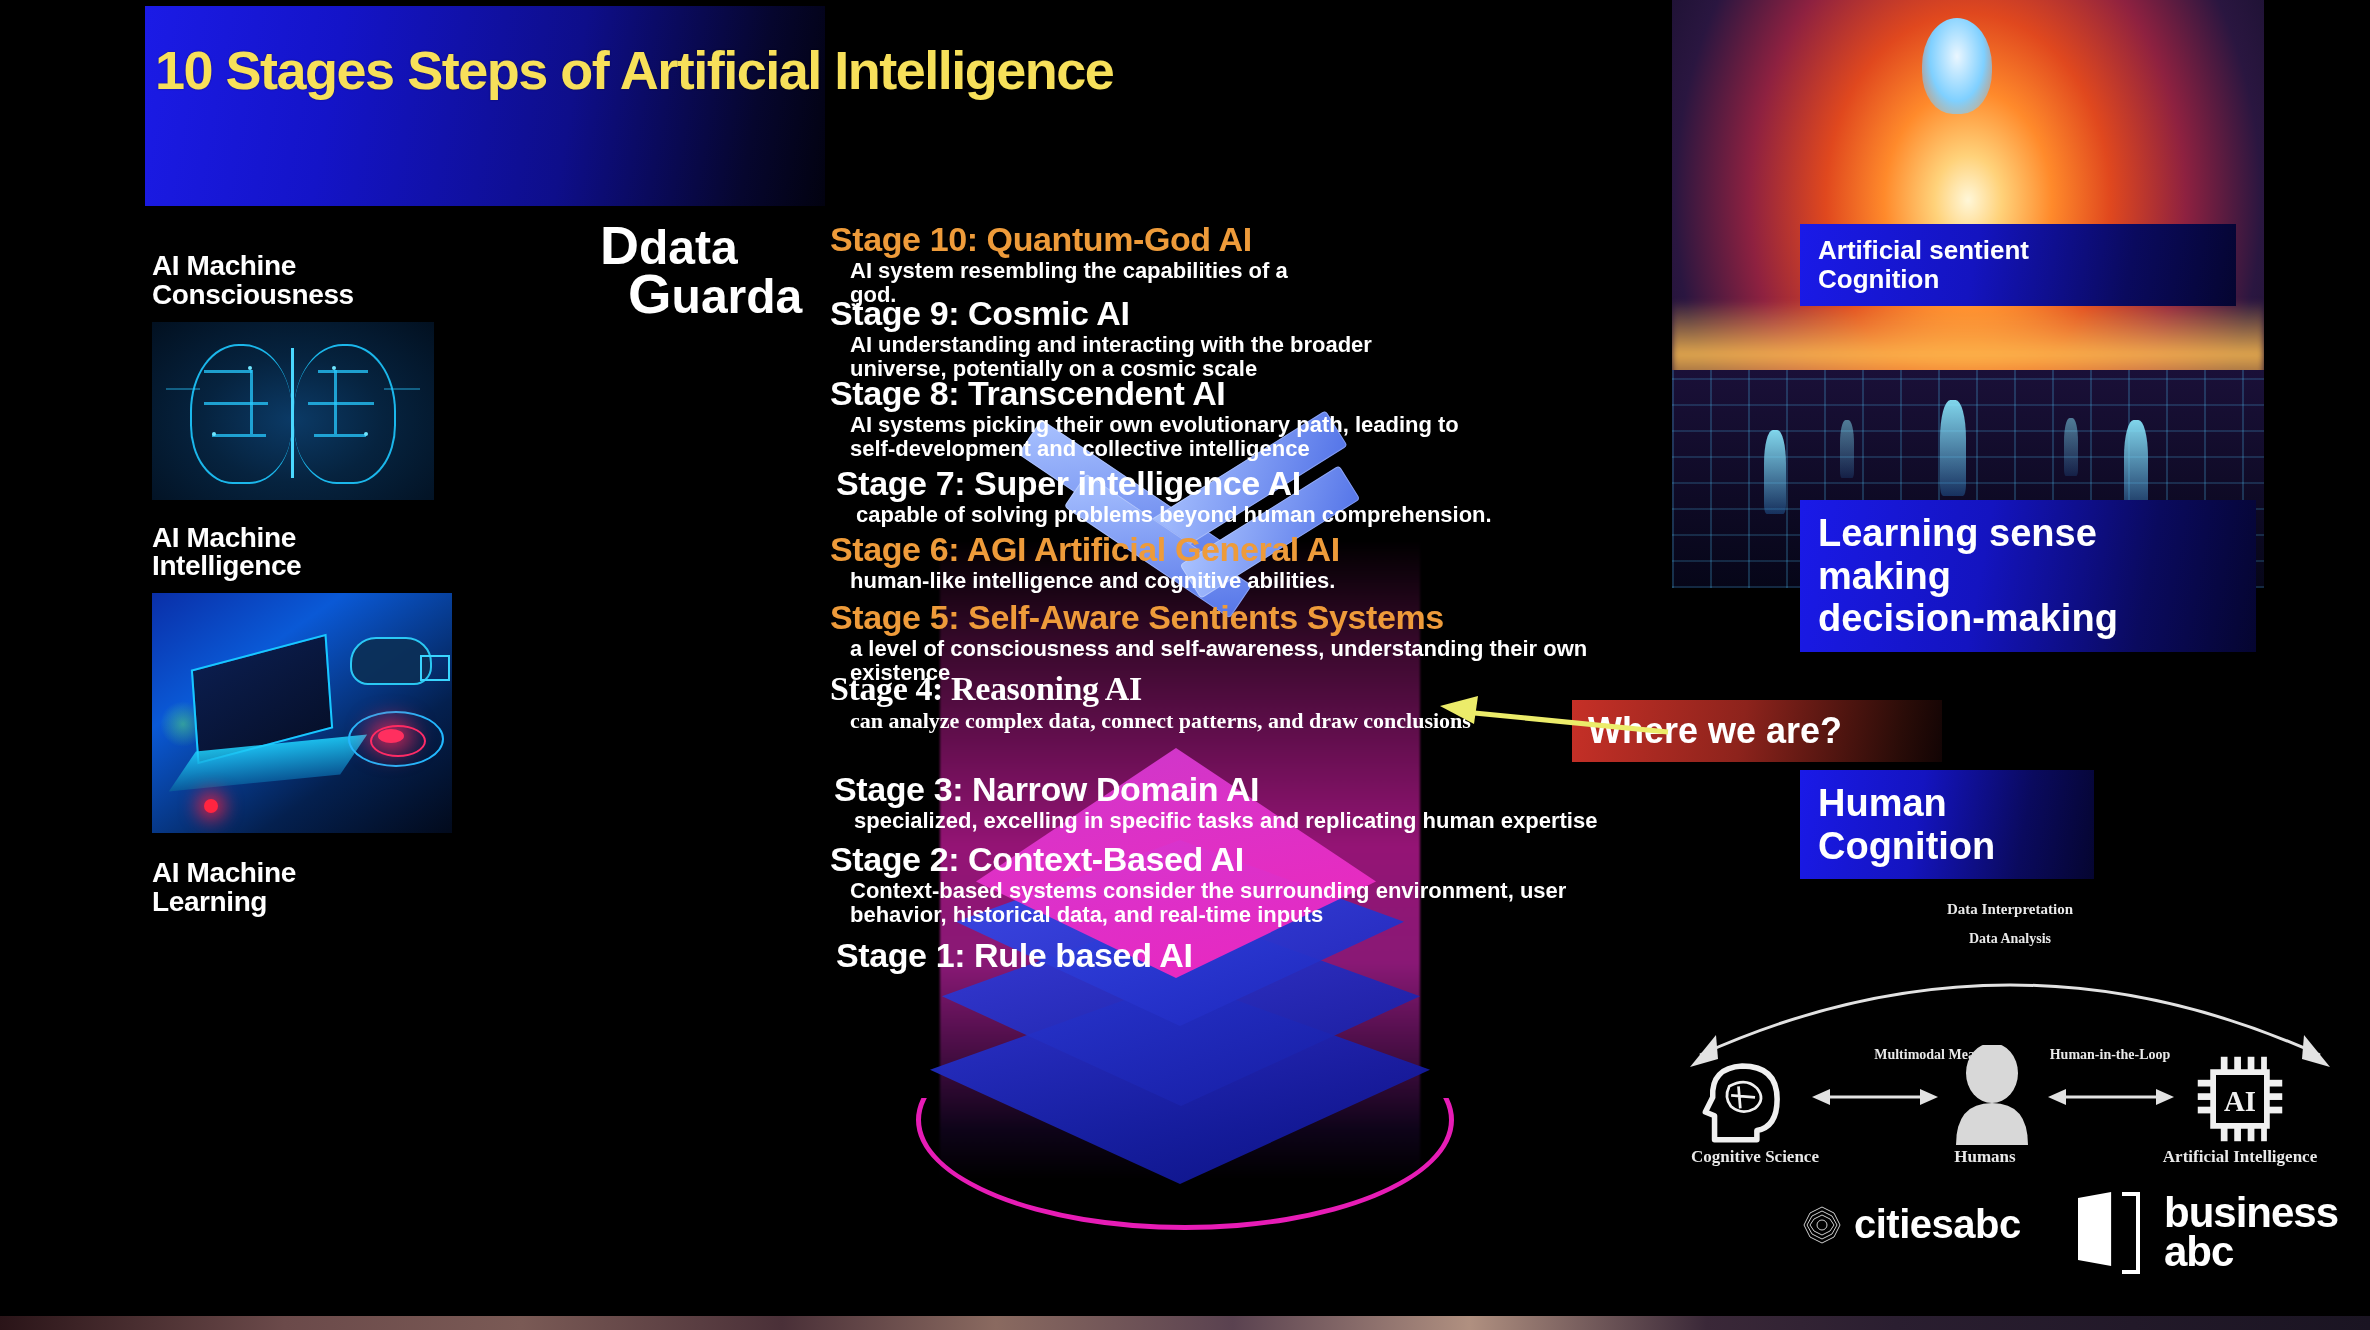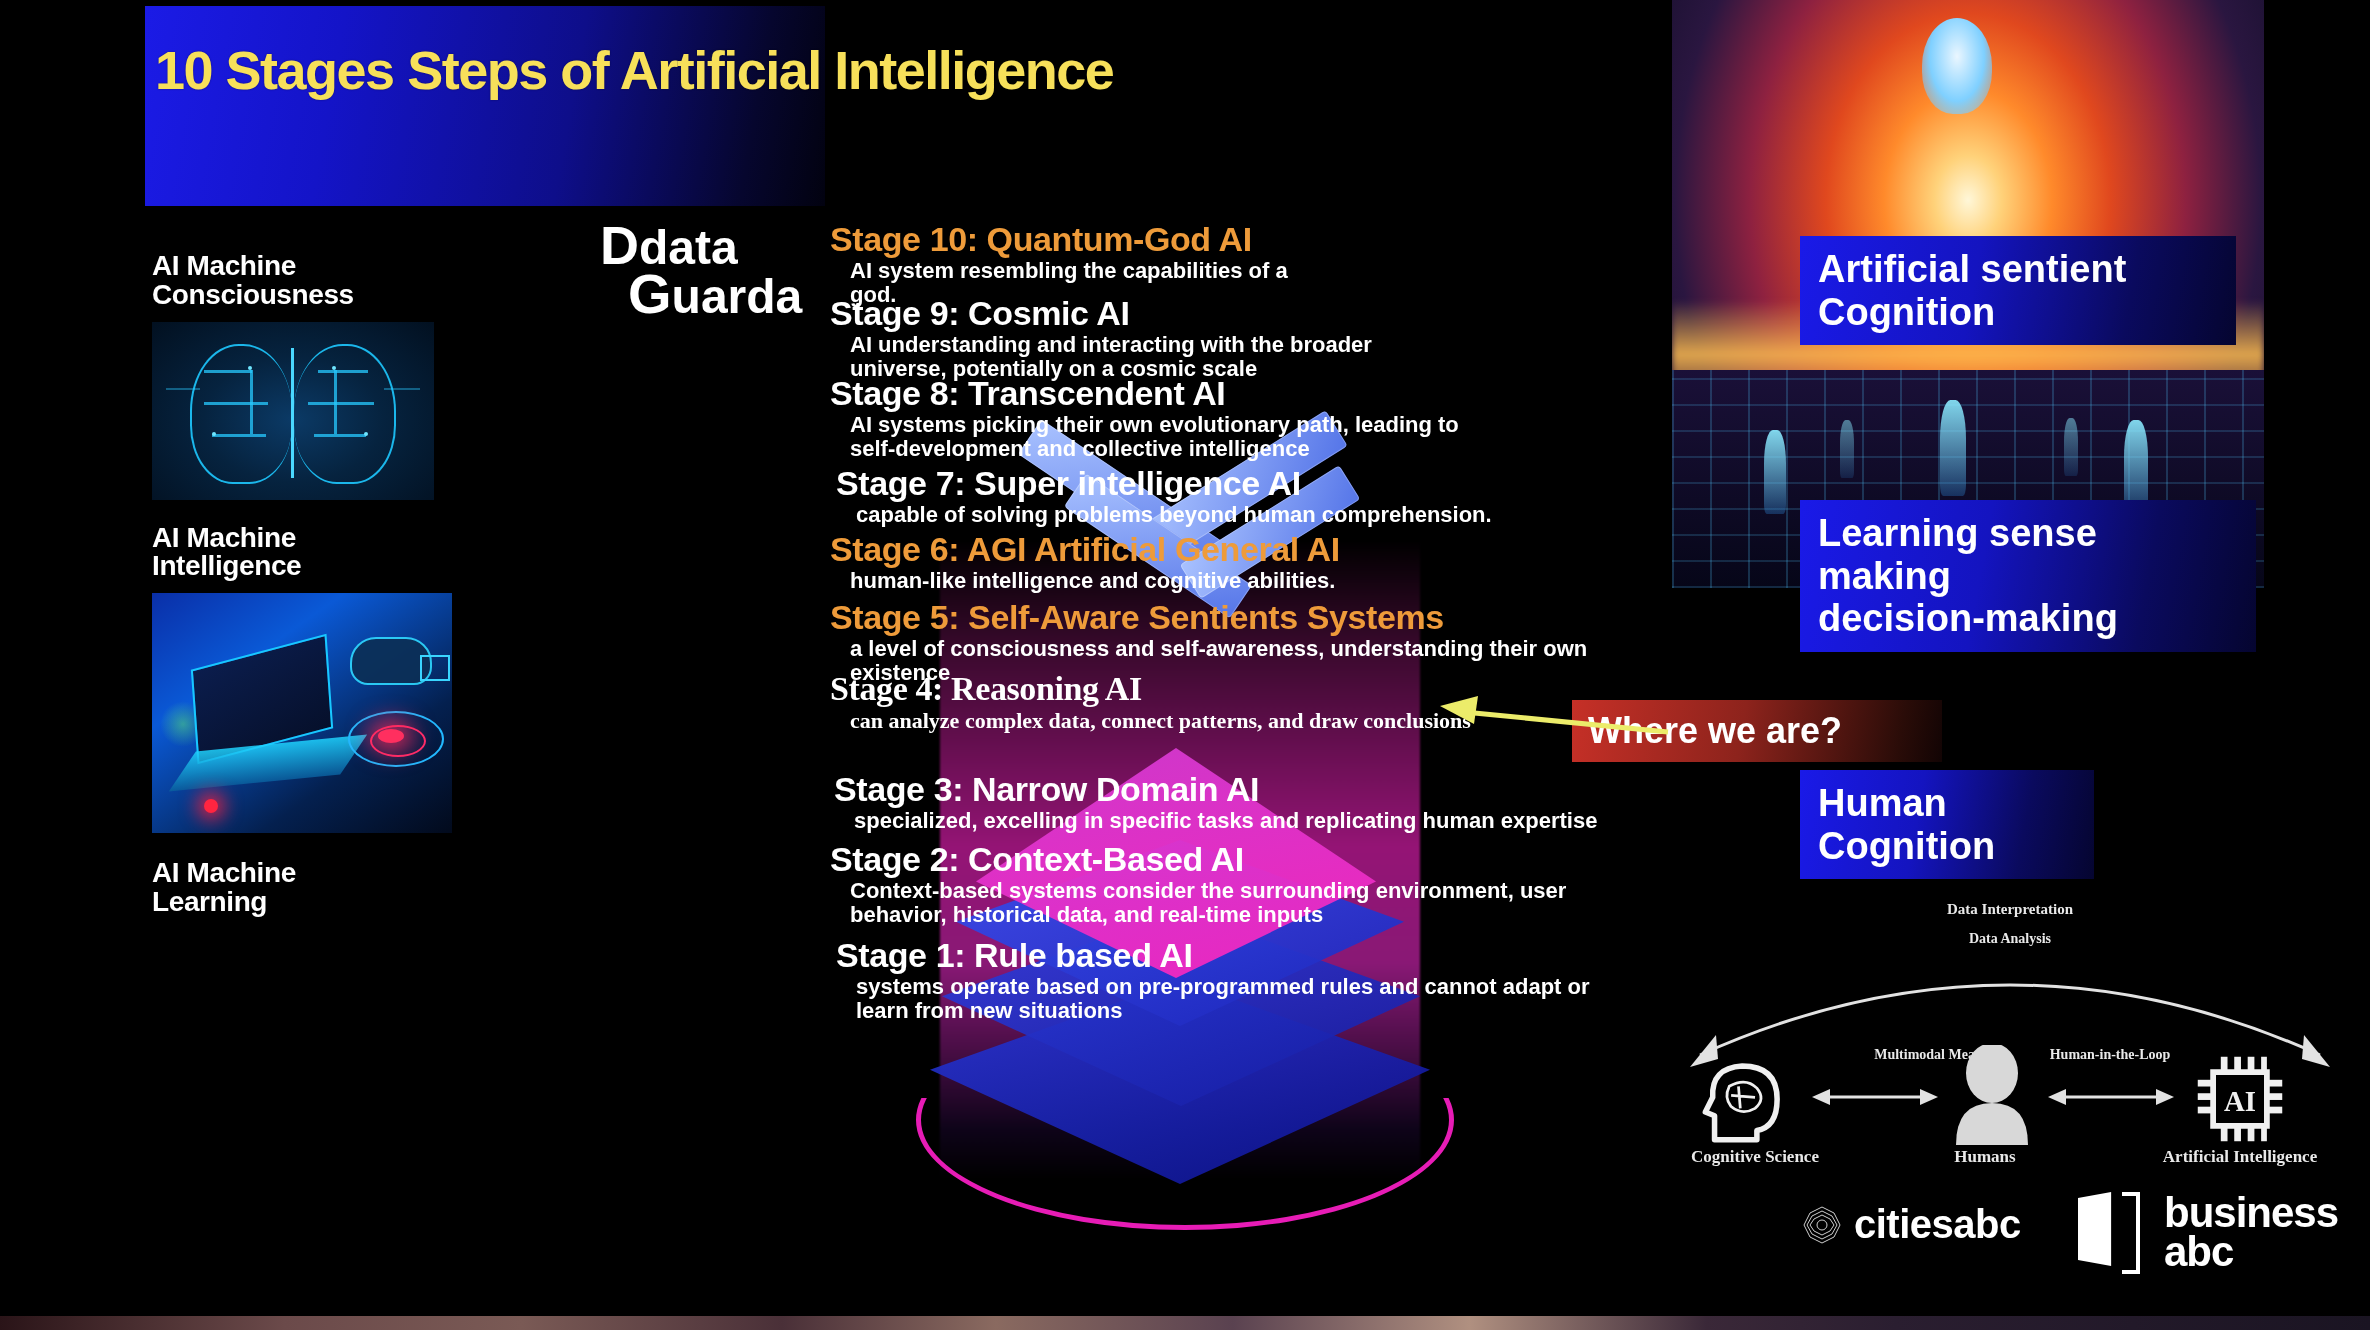--- a/index.html
+++ b/index.html
@@ -116,21 +116,21 @@
   .fig-b{left:92px;top:430px;width:22px;height:84px;}
   .fig-c{left:452px;top:420px;width:24px;height:92px;}
   .fig-d{left:168px;top:420px;width:14px;height:58px;opacity:.55;}
   .fig-e{left:392px;top:418px;width:14px;height:58px;opacity:.55;}
   .sci-head{position:absolute;left:250px;top:18px;width:70px;height:96px;border-radius:50% 50% 44% 44%;
     background:radial-gradient(ellipse at 50% 40%,#eaf6ff,#7fd0ff 55%,rgba(80,150,255,.1) 100%);}
 
   .lbl-box{position:absolute;padding:12px 18px;color:#fff;font-weight:800;line-height:1.12;
     white-space:pre-line;}
   .lbl-blue{background:linear-gradient(100deg,#1a1ae8 0%,#1414c0 40%,#0a0a5e 75%,#050530 100%);}
-  .lbl1{left:1800px;top:236px;width:400px;font-size:38px;}
+  .lbl1{left:1800px;top:224px;width:400px;font-size:26px;}
   .lbl2{left:1800px;top:500px;width:420px;font-size:38px;}
   .lbl4{left:1800px;top:770px;width:258px;font-size:38px;}
   .lbl-red{position:absolute;left:1572px;top:700px;width:338px;padding:10px 16px;
     background:linear-gradient(100deg,#c63027 0%,#8d231c 46%,#2a0c08 88%,#120404 100%);
     color:#fff;font-size:36px;font-weight:800;}
 
   
   .arrow-svg{position:absolute;left:1430px;top:690px;width:240px;height:120px;}
 
   
@@ -273,22 +273,20 @@
     </div>
 
     <div class="stage-row" style="top:620px;">
       <div class="stage-title t-white">Stage 2: Context-Based AI</div>
       <div class="stage-desc">Context-based systems consider the surrounding environment, user
 behavior, historical data, and real-time inputs</div>
     </div>
 
     <div class="stage-row" style="top:716px;left:6px;">
       <div class="stage-title t-white">Stage 1: Rule based AI</div>
-      <div class="stage-desc">systems operate based on pre-programmed rules and cannot adapt or
-learn from new situations</div>
     </div>
 
   </div>
 
   <div class="sci-img">
     <div class="sci-head"></div>
     <div class="sci-glowline"></div>
     <div class="sci-grid"></div>
     <div class="fig fig-a"></div>
     <div class="fig fig-b"></div>

